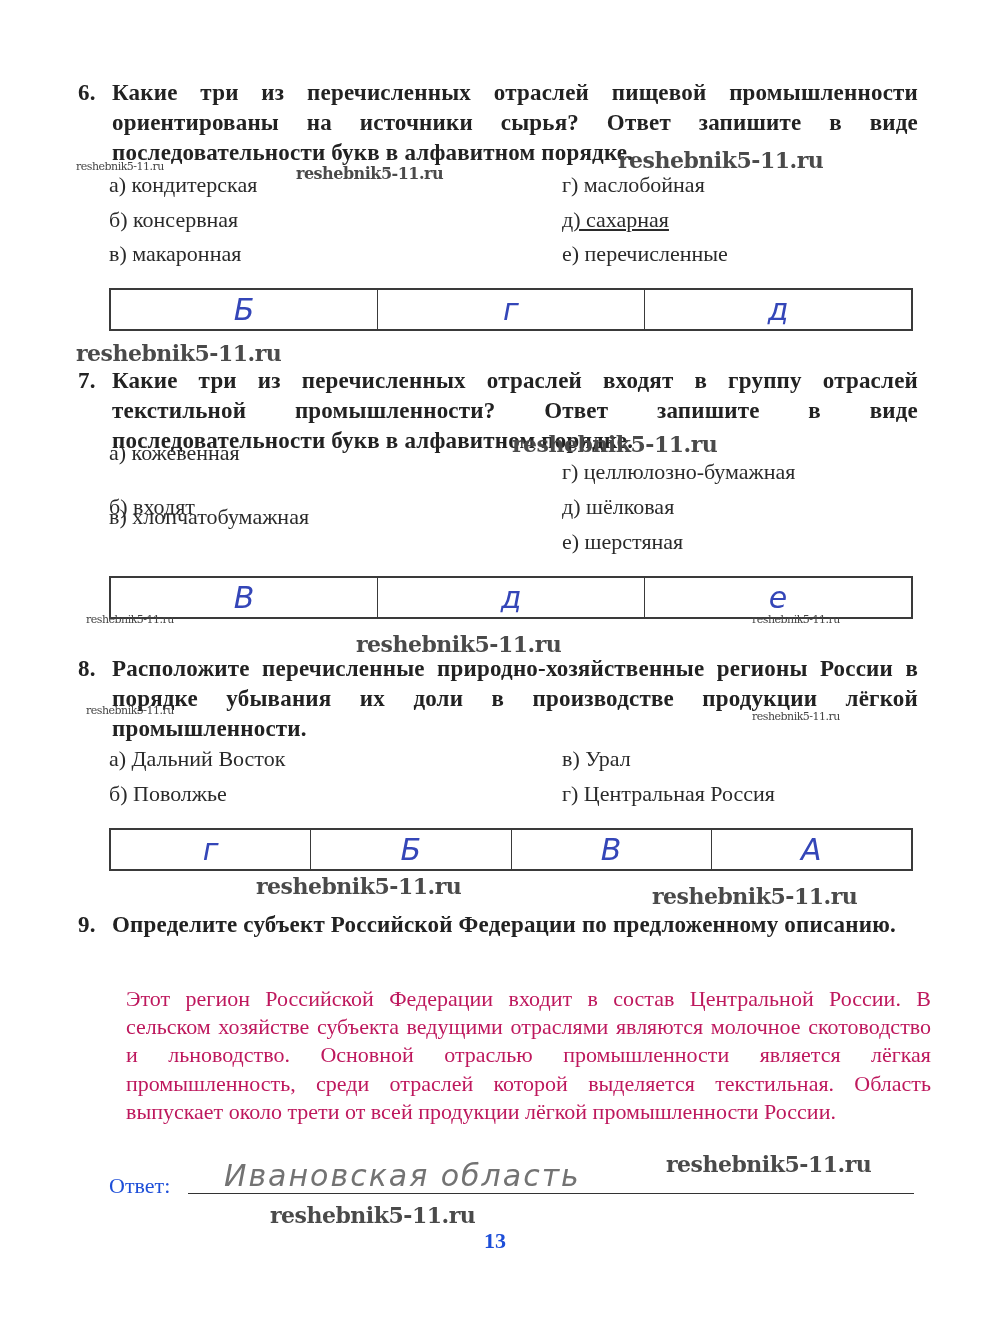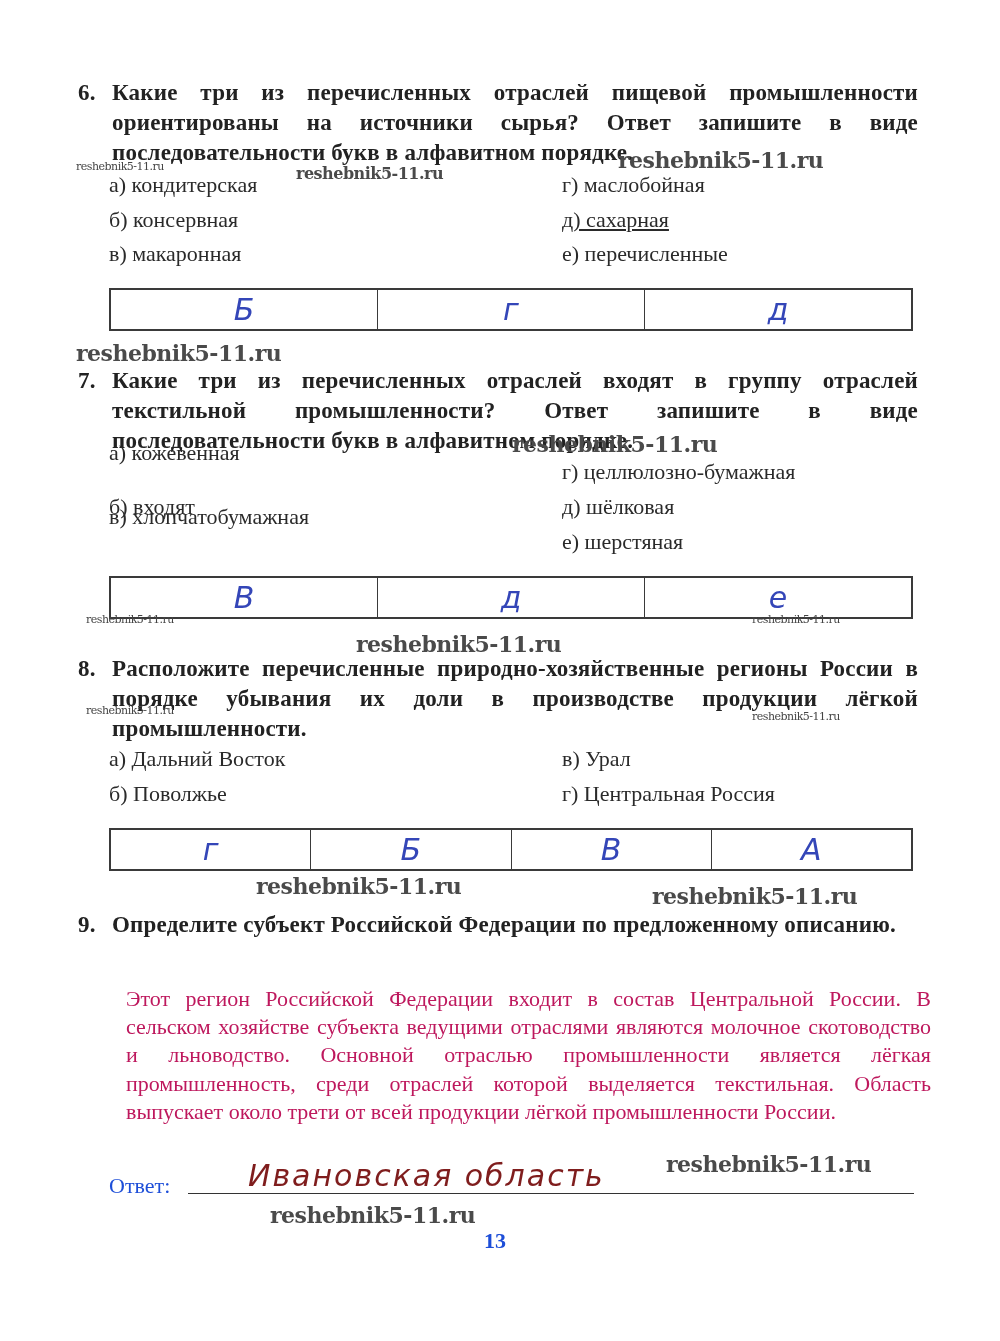--- a/index.html
+++ b/index.html
@@ -32,22 +32,22 @@
   }
   .wm.big { font-size: 22px; }
   .wm.small { font-size: 11px; font-weight: normal; color: #444; }
   .para {
     position: absolute; left: 109px; width: 805px; font-family: "Liberation Serif", serif; font-size: 22px;
     line-height: 28.2px; text-align: justify; color: #be185d; margin-left: 17px;
   }
   .answer-label { position: absolute; left: 109px; top: 1173px; font-family: "Liberation Serif", serif; font-size: 22px; color: #1d4ed8; }
   .answer-line { position: absolute; left: 188px; top: 1193px; width: 726px; height: 0; border-top: 1.5px solid #333; }
   .answer-hand {
-    position: absolute; left: 248px; top: 1158px; font-family: "DejaVu Sans", sans-serif; font-style: italic;
-    font-size: 30px; color: #7f1d1d; letter-spacing: 2px;
+    position: absolute; left: 224px; top: 1158px; font-family: "DejaVu Sans", sans-serif; font-style: italic;
+    font-size: 30px; color: #737373; letter-spacing: 2px;
   }
   .page-num { position: absolute; left: 484px; top: 1228px; font-family: "Liberation Serif", serif; font-weight: bold; font-size: 22px; color: #1d4ed8; }
 </style>
 </head>
 <body>
 
 <div class="q-head" style="top:78px;">
   <span class="num">6.</span>
   <span class="txt">Какие три из перечисленных отраслей пищевой промышленности ориентированы на источники сырья? Ответ запишите в виде последовательности букв в алфавитном порядке.</span>
 </div>

